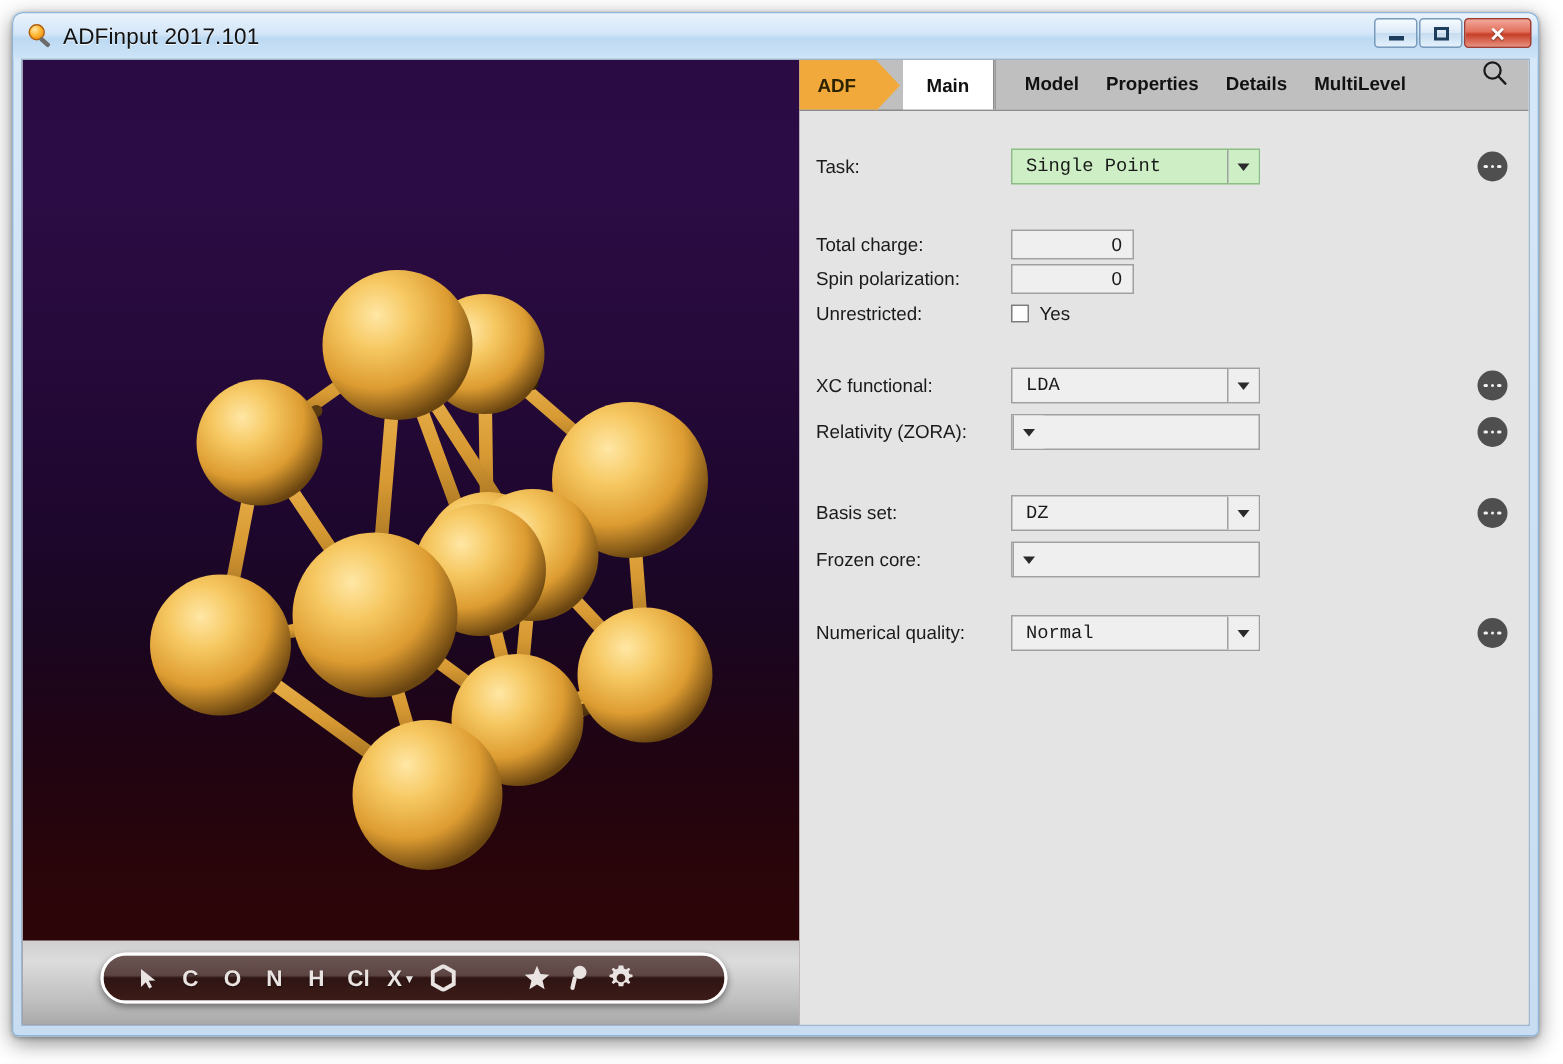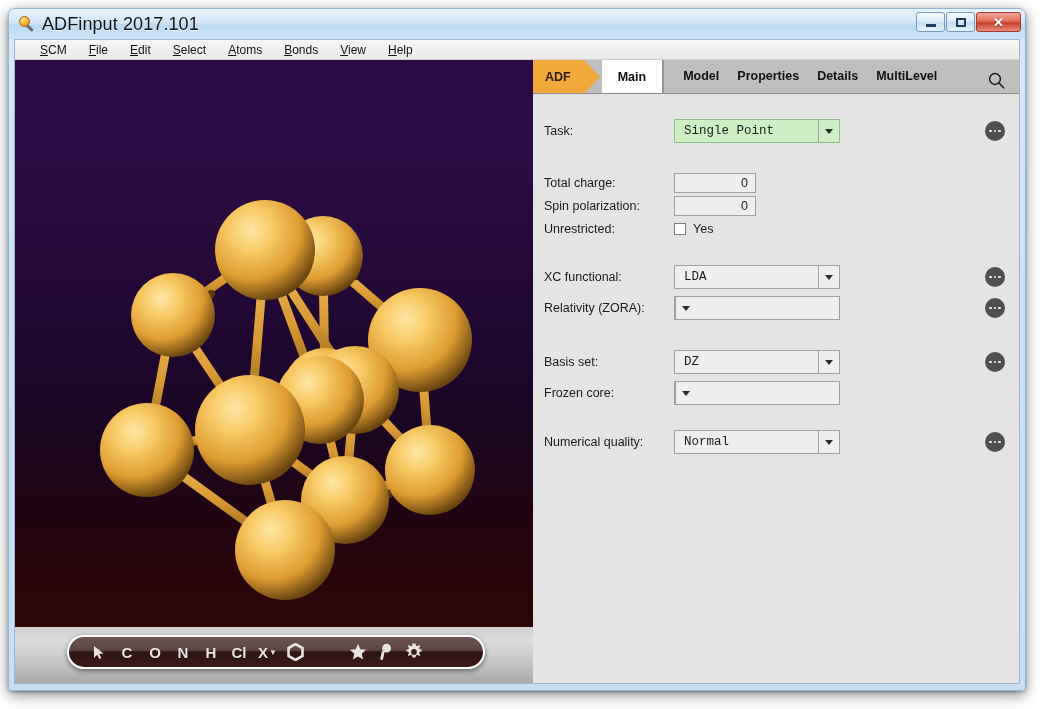--- a/index.html
+++ b/index.html
@@ -36,21 +36,21 @@
     border-radius: 50%;
     background: radial-gradient(circle at 35% 30%, #ffe9a8 0%, #ffb733 45%, #e07b10 100%);
     border: 1px solid #b35f08;
   }
   #app-icon .handle {
     position: absolute; left: 8px; top: 8px; width: 8px; height: 2.6px;
     background: #6b6b6b; transform: rotate(42deg); transform-origin: left center;
     border-radius: 1px;
   }
   #window-title {
-    font-size: 18px; color: #111; letter-spacing: .1px;
+    font-size: 15px; color: #111; letter-spacing: .1px;
     text-shadow: 0 1px 0 rgba(255,255,255,.8);
     text-align: right;
   }
   #window-buttons {
     position: absolute; right: 4px; top: 3px; display: flex; gap: 1px;
   }
   .winbtn {
     width: 29px; height: 20px;
     border: 1px solid #7a9cbc;
     border-radius: 3px;
@@ -152,21 +152,21 @@
   #tab-main {
     margin-left: 18px;
     background: #ffffff;
     display: flex; align-items: center; justify-content: center;
     padding: 0 16px;
     font-size: 12.5px; font-weight: bold; color: #111;
     flex: none;
     border-right: 1px solid #8c8c8c;
   }
   #tab-rest {
-    flex: 1; display: flex; align-items: flex-end; gap: 0;
+    flex: 1; display: flex; align-items: flex-start; gap: 0;
     background: #bfbfbf;
     border-left: 1px solid #9a9a9a;
     padding-left: 10px;
   }
   .tab-link {
     font-size: 12.5px; font-weight: bold; color: #111;
     padding: 0 9px; line-height: 33px; cursor: default;
   }
   #search-icon-wrap { margin-left: auto; padding: 0 14px; display: flex; align-items: center; }
 
@@ -248,30 +248,20 @@
           <i class="max-glyph"></i>
         </div>
       <div class="winbtn close">
           <span>✕</span>
         </div>
     </div>
   </div>
 
   <div id="client">
 
-    <div id="menubar">
-      <div class="menu-item"><u>S</u>CM</div>
-      <div class="menu-item"><u>F</u>ile</div>
-      <div class="menu-item"><u>E</u>dit</div>
-      <div class="menu-item"><u>S</u>elect</div>
-      <div class="menu-item"><u>A</u>toms</div>
-      <div class="menu-item"><u>B</u>onds</div>
-      <div class="menu-item"><u>V</u>iew</div>
-      <div class="menu-item"><u>H</u>elp</div>
-    </div>
 
     <div id="body-split">
 
       <div id="viewer">
         <svg id="mol-canvas" viewBox="0 0 518 600" preserveAspectRatio="none">
           <defs>
             <radialGradient id="gAtom" cx="36%" cy="30%" r="72%">
               <stop offset="0%" stop-color="#ffe7a5"></stop>
               <stop offset="32%" stop-color="#f6c862"></stop>
               <stop offset="68%" stop-color="#dd9c31"></stop>

